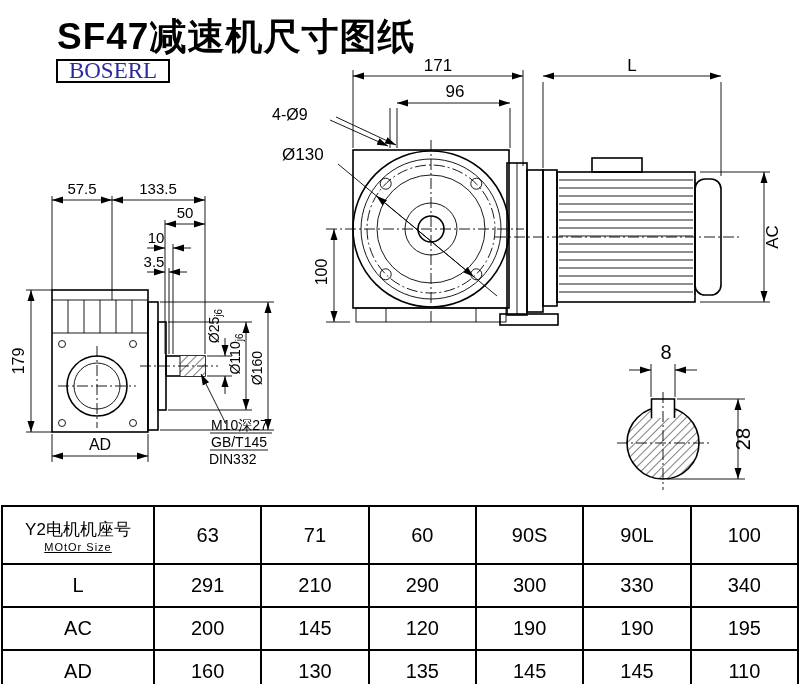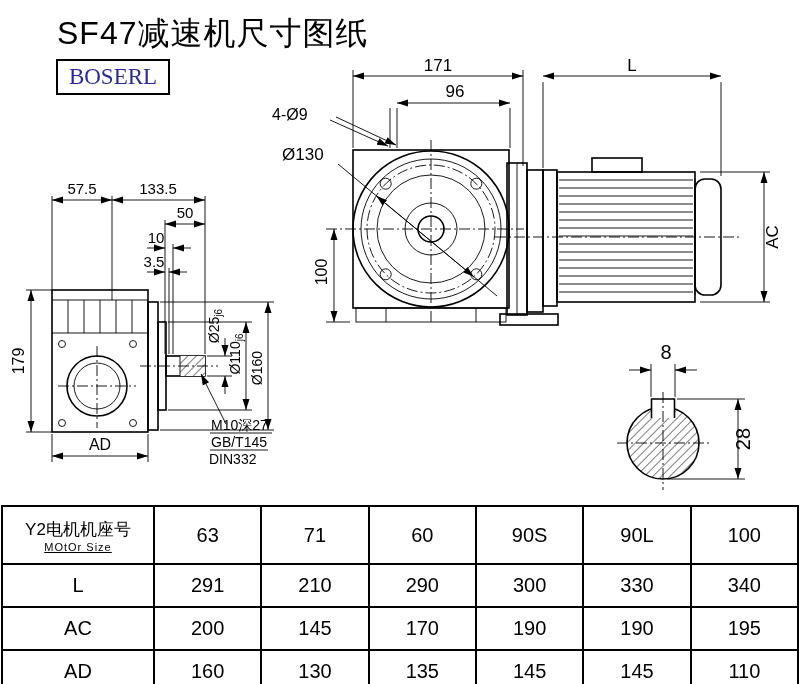--- a/index.html
+++ b/index.html
@@ -1,20 +1,20 @@
 <!DOCTYPE html>
 <html><head>
 <meta charset="utf-8">
 <style>
   *{margin:0;padding:0;box-sizing:border-box}
   body{background:#fff}
   .page{position:relative;width:800px;height:684px;background:#fff;overflow:hidden;
         font-family:"Liberation Sans",sans-serif;color:#000}
-  .title{position:absolute;left:57px;top:12px;font-size:32px;font-weight:normal;letter-spacing:1px}
-  .brand{position:absolute;left:56px;top:59px;width:114px;height:36px;border:2px solid #000;
+  .title{position:absolute;left:57px;top:12px;font-size:37px;font-weight:bold;letter-spacing:1px}
+  .brand{position:absolute;left:56px;top:59px;width:114px;height:24px;border:2px solid #000;
          display:flex;align-items:center;justify-content:center;
          font-family:"Liberation Serif",serif;font-size:23px;color:#2a2a9e}
   svg.draw{position:absolute;left:0;top:0}
   svg.draw text{fill:#000;font-family:"Liberation Sans",sans-serif}
   .m{stroke:#000;stroke-width:1.6;fill:none}
   .t{stroke:#000;stroke-width:0.9;fill:none}
   .d{stroke:#000;stroke-width:0.9;fill:none;stroke-dasharray:11 3 2 3}
   table.spec{position:absolute;left:1px;top:505px;width:798px;border-collapse:collapse;
              table-layout:fixed;text-align:center;font-size:20px}
   table.spec td{border:2px solid #000;padding:0;height:43px}
@@ -205,21 +205,21 @@
       <td>210</td>
       <td>290</td>
       <td>300</td>
       <td>330</td>
       <td>340</td>
     </tr>
     <tr>
       <td>AC</td>
       <td>200</td>
       <td>145</td>
-      <td>170</td>
+      <td>120</td>
       <td>190</td>
       <td>190</td>
       <td>195</td>
     </tr>
     <tr>
       <td>AD</td>
       <td>160</td>
       <td>130</td>
       <td>135</td>
       <td>145</td>

